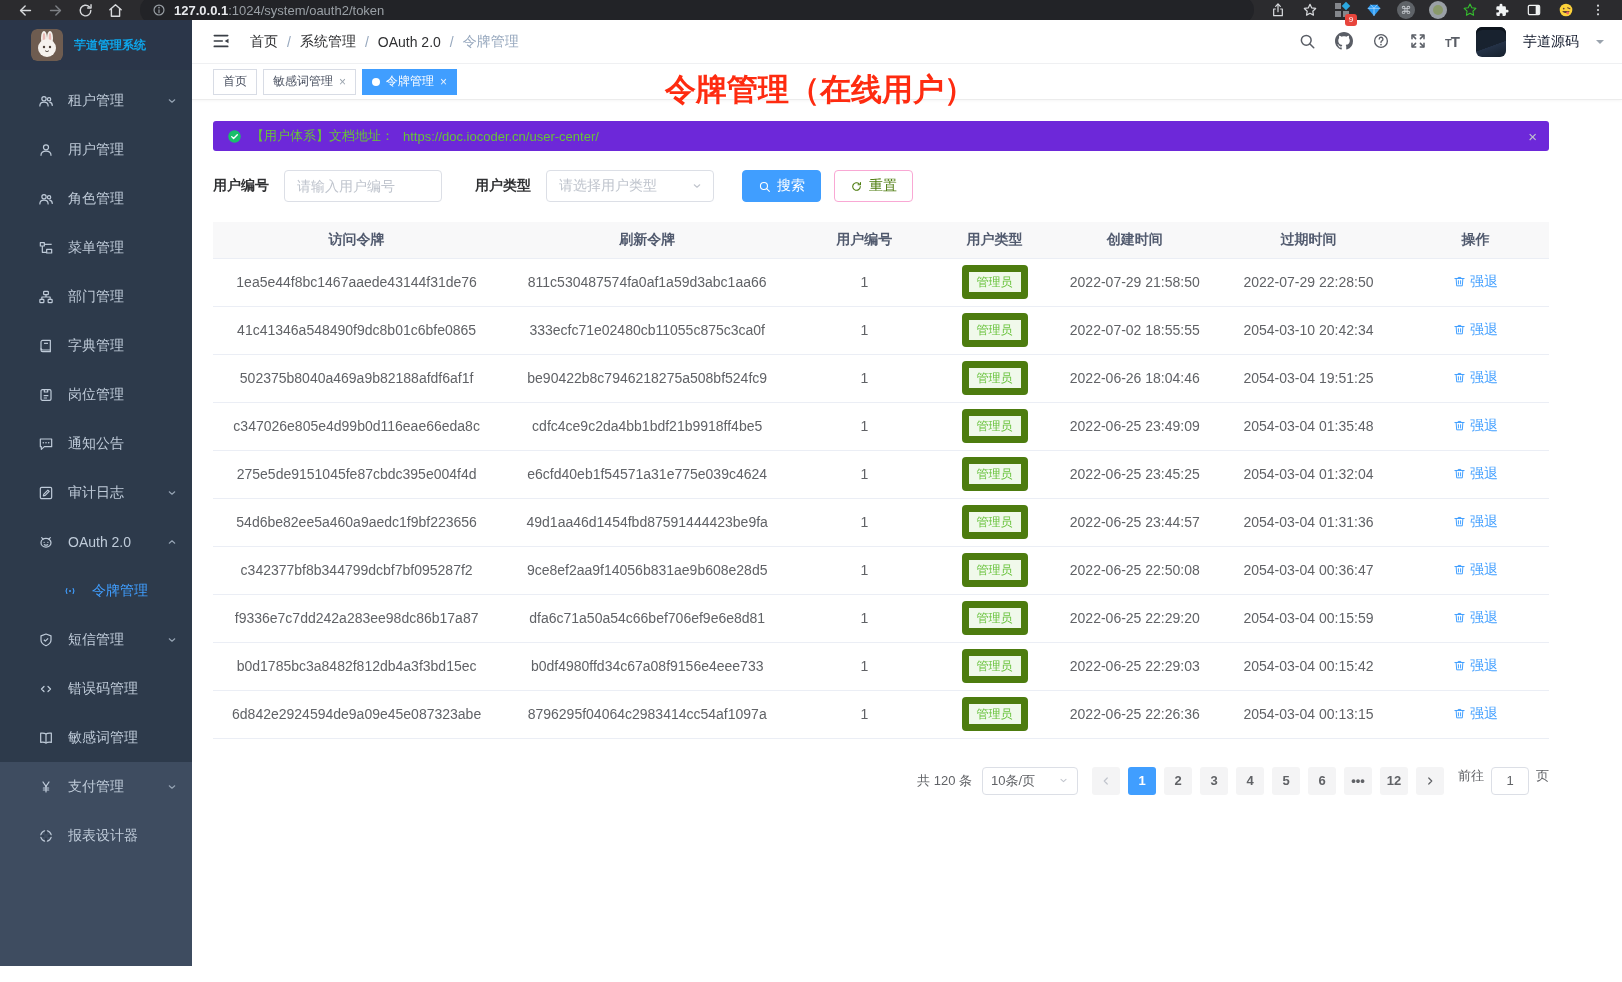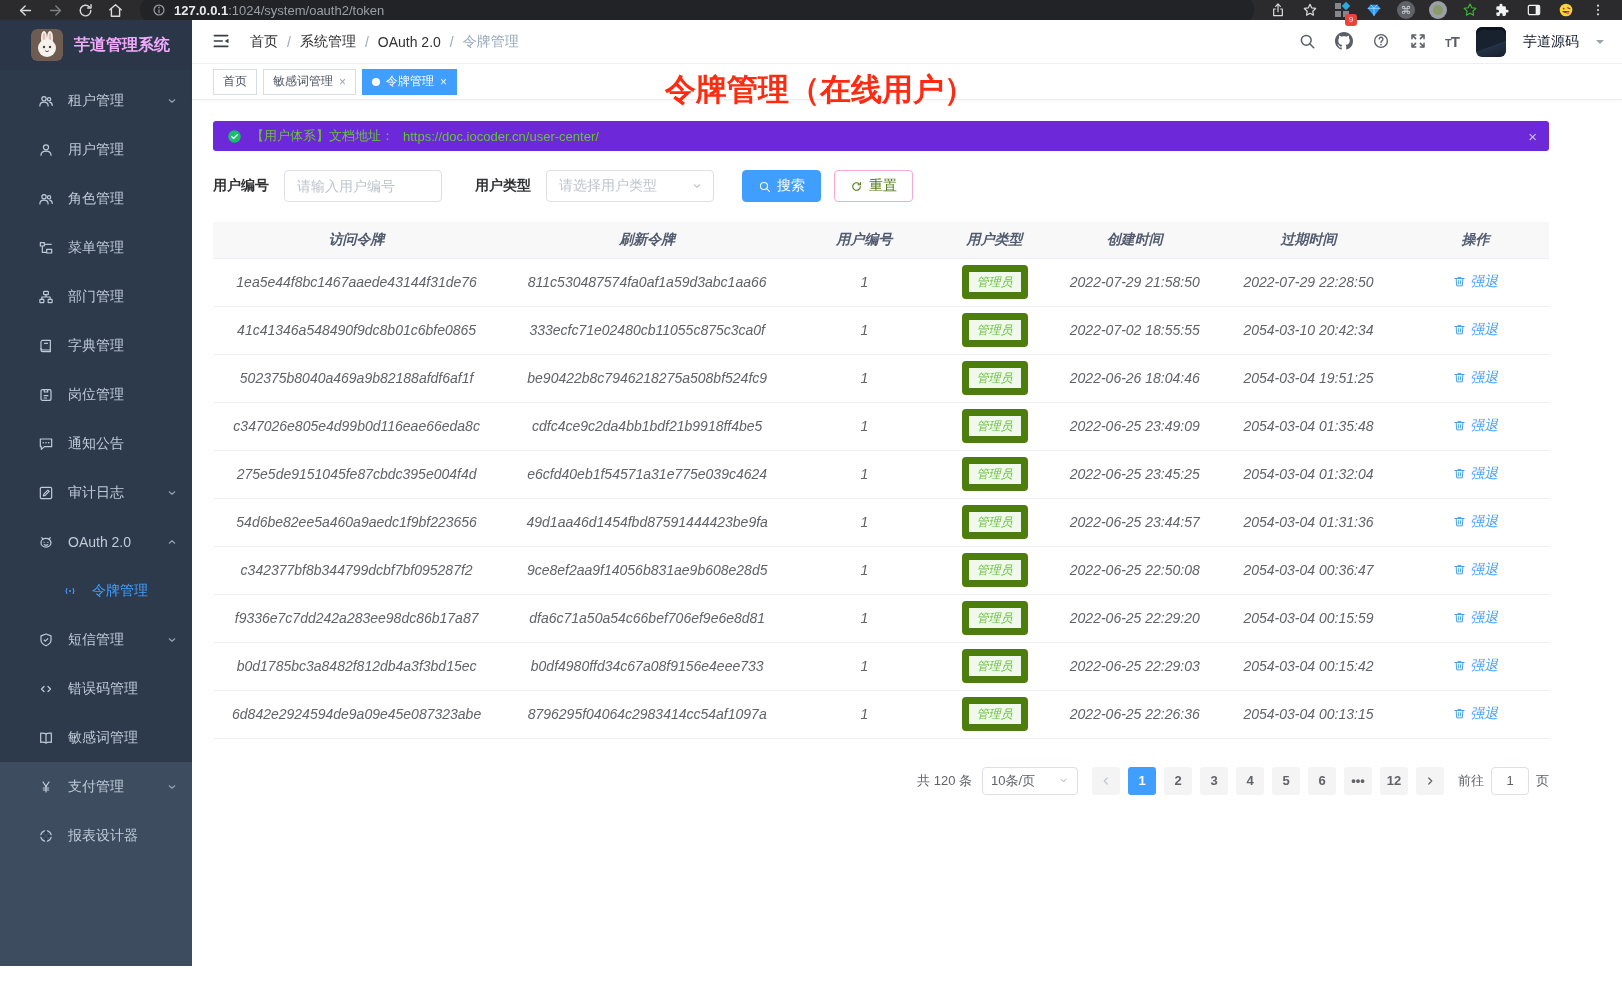--- a/index.html
+++ b/index.html
@@ -29,21 +29,21 @@
   .dot-circ { width:18px; height:18px; background:#9aa0a6; }
   .dot-circ i { width:10px; height:10px; border-radius:50%; background:#8a9a6b; }
 
   
   .app { display:flex; height:946px; }
 
   
   .sidebar { width:192px; background:#2d3a4b; display:flex; flex-direction:column; color:#bfcbd9; flex:none; }
   .logo-row { height:50px; background:#2b3649; display:flex; align-items:center; padding-left:31px; gap:11px; flex:none; }
   .logo-img { width:32px; height:32px; border-radius:6px; flex:none; }
-  .app-title { color:#f0abfc; font-size:16px; font-weight:700; white-space:nowrap; }
+  .app-title { color:#0ea5e9; font-size:12px; font-weight:700; white-space:nowrap; }
   .menu-top { padding-top:6px; }
   .menu-bottom { flex:1; background:#3e4c60; }
   .menu-item { height:49px; display:flex; align-items:center; padding:0 14px 0 38px; gap:14px; font-size:14px; cursor:pointer; white-space:nowrap; }
   .menu-item.child { padding-left:62px; }
   .menu-item.active { color:#409eff; }
   .mi { width:16px; height:16px; flex:none; }
   .chev { width:12px; height:12px; margin-left:auto; color:#97a5b5; flex:none; }
   .chev.up { transform:rotate(180deg); }
 
   
@@ -85,38 +85,38 @@
   .f-input { width:158px; height:32px; border:1px solid #dcdfe6; border-radius:4px; padding:0 12px; font-size:14px; color:#606266; outline:none; }
   .f-input::placeholder { color:#bfc4cd; }
   .f-select { width:168px; height:32px; border:1px solid #dcdfe6; border-radius:4px; display:flex; align-items:center; justify-content:space-between; padding:0 10px 0 12px; color:#bfc4cd; cursor:pointer; margin-right:0; }
   .f-select svg { width:12px; height:12px; color:#c0c4cc; }
   .ml32 { margin-left:33px; }
   .btn { height:32px; border-radius:4px; font-size:14px; display:inline-flex; align-items:center; gap:6px; padding:0 15px; cursor:pointer; white-space:nowrap; }
   .btn svg { width:13px; height:13px; }
   .btn-primary { background:#409eff; border:1px solid #409eff; color:#fff; margin-left:28px; }
   .btn-plain { background:#fff; border:1px solid #f9a8d4; color:#4d7c0f; margin-left:13px;text-align:right; }
 
-  table.grid { width:1336px; border-collapse:collapse; font-size:14px; color:#606266; margin-top:2px;font-style:italic; }
+  table.grid { width:1336px; border-collapse:collapse; font-size:14px; color:#606266; margin-top:2px; }
   .grid th { height:36px; background:#f8f8f9; color:#515a6e; font-weight:600; text-align:center; border-bottom:1px solid #ebeef5; font-size:14px; }
   .grid td { height:48px; text-align:center; border-bottom:1px solid #ebeef5; }
   .col-at{width:21.5%} .col-rt{width:22%} .col-uid{width:10.5%} .col-ut{width:9%} .col-ct{width:12%} .col-et{width:14%} .col-op{width:11%}
   .badge { display:inline-block; padding:2px 8px; background:#f0f9eb; border:7px solid #4d7c0f; color:#67c23a; border-radius:4px; font-size:12px; line-height:16px; }
   .action-link { color:#409eff; text-decoration:none; display:inline-flex; align-items:center; gap:4px; cursor:pointer; }
   .action-link svg { width:13px; height:13px; }
 
   .pagination { width:1336px; display:flex; align-items:center; justify-content:flex-end; margin-top:28px; font-size:13px; color:#606266; }
   .pg-total { margin-right:10px; white-space:nowrap; }
   .size-select { width:96px; height:28px; border:1px solid #dcdfe6; border-radius:4px; display:flex; align-items:center; justify-content:space-between; padding:0 8px; color:#606266; cursor:pointer; margin-right:14px; }
   .size-select svg { width:11px; height:11px; color:#c0c4cc; }
   .pager { display:flex; align-items:center; gap:8px; }
   .pg-btn { min-width:28px; height:28px; border:none; border-radius:3px; background:#f4f4f5; color:#606266; font-size:13px; font-weight:600; display:flex; align-items:center; justify-content:center; cursor:pointer; padding:0 4px; font-family:inherit; }
   .pg-btn.active { background:#409eff; color:#fff; }
   .pg-btn svg { width:12px; height:12px; }
   .pg-btn.prev { color:#c0c4cc; }
-  .goto { display:flex; align-items:center; gap:7px; margin-left:14px; white-space:nowrap; }
+  .goto { display:flex; gap:7px; margin-left:14px; white-space:nowrap; }
   .goto-input { width:38px; height:28px; border:1px solid #dcdfe6; border-radius:4px; text-align:center; font-size:13px; color:#606266; outline:none; }
   .hidden-defs { position:absolute; width:0; height:0; overflow:hidden; }
 </style>
 </head>
 <body>
 
 <svg class="hidden-defs" xmlns="http://www.w3.org/2000/svg">
   <defs>
     <g id="d-stroke" fill="none" stroke="currentColor" stroke-width="1.8" stroke-linecap="round" stroke-linejoin="round"></g>
   </defs>

